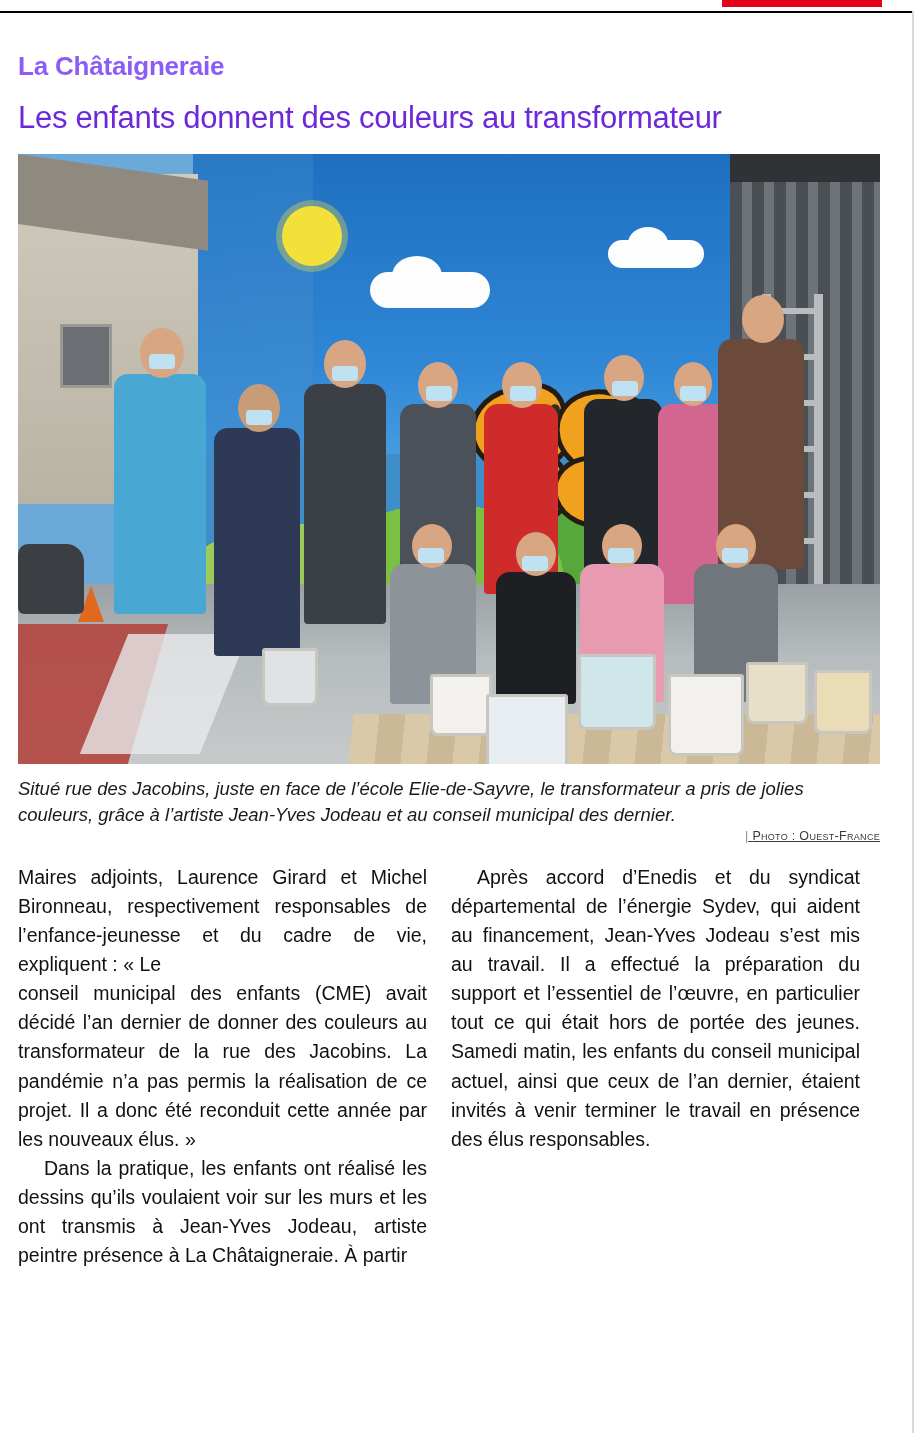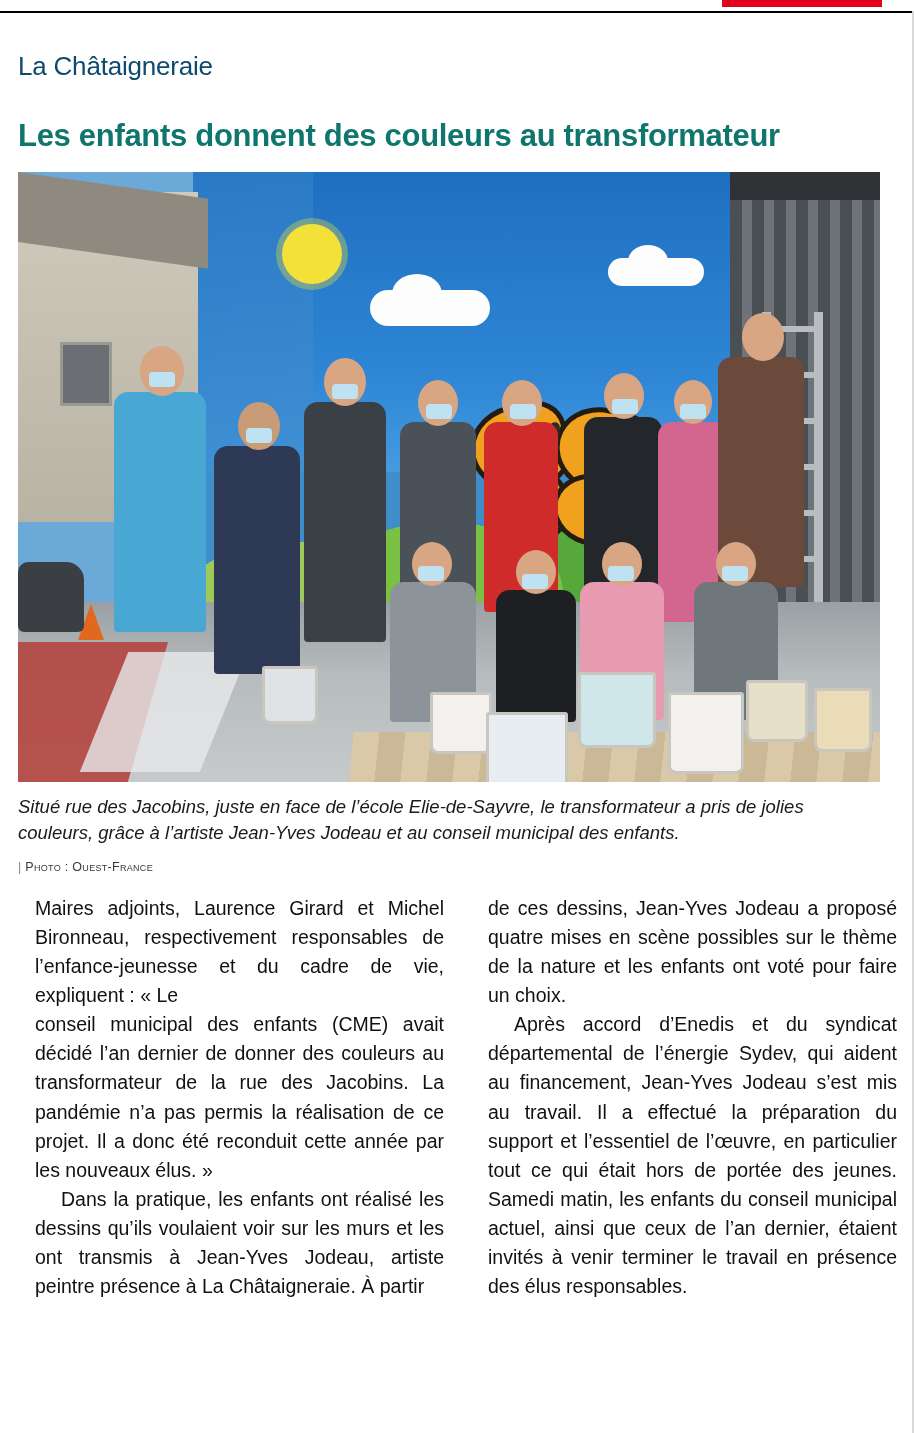--- a/index.html
+++ b/index.html
@@ -48,31 +48,31 @@
     background: #d9d9d9;
   }
   .content {
     position: absolute;
     top: 11px;
     left: 18px;
     width: 862px;
   }
   .kicker {
     font-size: 26px;
-    font-weight: normal;
+    font-weight: bold;
     letter-spacing: -0.2px;
     margin: 40px 0 0 0;
-    color: #0c4a6e;
+    color: #8b5cf6;
   }
   .headline {
     font-size: 31px;
-    font-weight: 700;
+    font-weight: 400;
     letter-spacing: -0.3px;
-    margin: 36px 0 0 0;
-    color: #0f766e;
+    margin: 18px 0 0 0;
+    color: #6d28d9;
     line-height: 1.15;
   }
   .photo-wrap {
     margin-top: 18px;
     width: 862px;
     height: 610px;
     position: relative;
     overflow: hidden;
     background: #6aa9d8;
   }
@@ -181,34 +181,34 @@
   }
   .caption {
     margin-top: 12px;
     width: 862px;
     font-size: 18.5px;
     font-style: italic;
     line-height: 1.42;
     color: #1a1a1a;
   }
   .credit {
-    margin-top: 14px;
-    text-align: left;
+    margin-top: 1px;
+    text-align: right;
     font-size: 12.5px;
     color: #3a3a3a;
     font-variant: small-caps;
     letter-spacing: .3px;
+    text-decoration: underline;
   }
   .credit .bar { color: #8a8a8a; }
   .columns {
     margin-top: 20px;
     width: 862px;
     display: flex;
-    gap: 44px;
-    margin-left: 17px;
+    gap: 24px;
   }
   .col {
     width: 409px;
     font-size: 19.5px;
     line-height: 1.49;
     text-align: justify;
     color: #111;
   }
   .col p { margin: 0; }
   .col p.indent { text-indent: 26px; }
@@ -320,33 +320,32 @@
         <div class="bucket" style="left:412px; top:520px; width:56px; height:56px;"></div>
         <div class="bucket" style="left:468px; top:540px; width:76px; height:86px; background:#e8edf2;"></div>
         <div class="bucket" style="left:560px; top:500px; width:72px; height:70px; background:#cfe6ea;"></div>
         <div class="bucket" style="left:650px; top:520px; width:70px; height:76px;"></div>
         <div class="bucket" style="left:728px; top:508px; width:56px; height:56px; background:#e6e0c8;"></div>
         <div class="bucket" style="left:796px; top:516px; width:52px; height:58px; background:#e9dcb6;"></div>
         <div class="bucket" style="left:244px; top:494px; width:50px; height:52px; background:#dfe3e6;"></div>
       </div>
     </div>
 
-    <div class="caption">Situé rue des Jacobins, juste en face de l’école Elie-de-Sayvre, le transformateur a pris de jolies couleurs, grâce à l’artiste Jean-Yves Jodeau et au conseil municipal des enfants.</div>
+    <div class="caption">Situé rue des Jacobins, juste en face de l’école Elie-de-Sayvre, le transformateur a pris de jolies couleurs, grâce à l’artiste Jean-Yves Jodeau et au conseil municipal des dernier.</div>
 
     <div class="credit">
       <span class="bar">|</span>
       <span>Photo : Ouest-France</span>
     </div>
 
     <div class="columns">
       <div class="col">
         <p>Maires adjoints, Laurence Girard et Michel Bironneau, respectivement responsables de l’enfance-jeunesse et du cadre de vie, expliquent : « Le</p>
         <p class="bold">conseil municipal des enfants (CME) avait décidé l’an dernier de donner des couleurs au transformateur de la rue des Jacobins. La pandémie n’a pas permis la réalisation de ce projet. Il a donc été reconduit cette année par les nouveaux élus. »</p>
         <p class="indent">Dans la pratique, les enfants ont réalisé les dessins qu’ils voulaient voir sur les murs et les ont transmis à Jean-Yves Jodeau, artiste peintre présence à La Châtaigneraie. À partir</p>
       </div>
       <div class="col">
-        <p>de ces dessins, Jean-Yves Jodeau a proposé quatre mises en scène possibles sur le thème de la nature et les enfants ont voté pour faire un choix.</p>
         <p class="indent">Après accord d’Enedis et du syndicat départemental de l’énergie Sydev, qui aident au financement, Jean-Yves Jodeau s’est mis au travail. Il a effectué la préparation du support et l’essentiel de l’œuvre, en particulier tout ce qui était hors de portée des jeunes. Samedi matin, les enfants du conseil municipal actuel, ainsi que ceux de l’an dernier, étaient invités à venir terminer le travail en présence des élus responsables.</p>
       </div>
     </div>
 
   </div>
 </div>
 
 </body></html>

